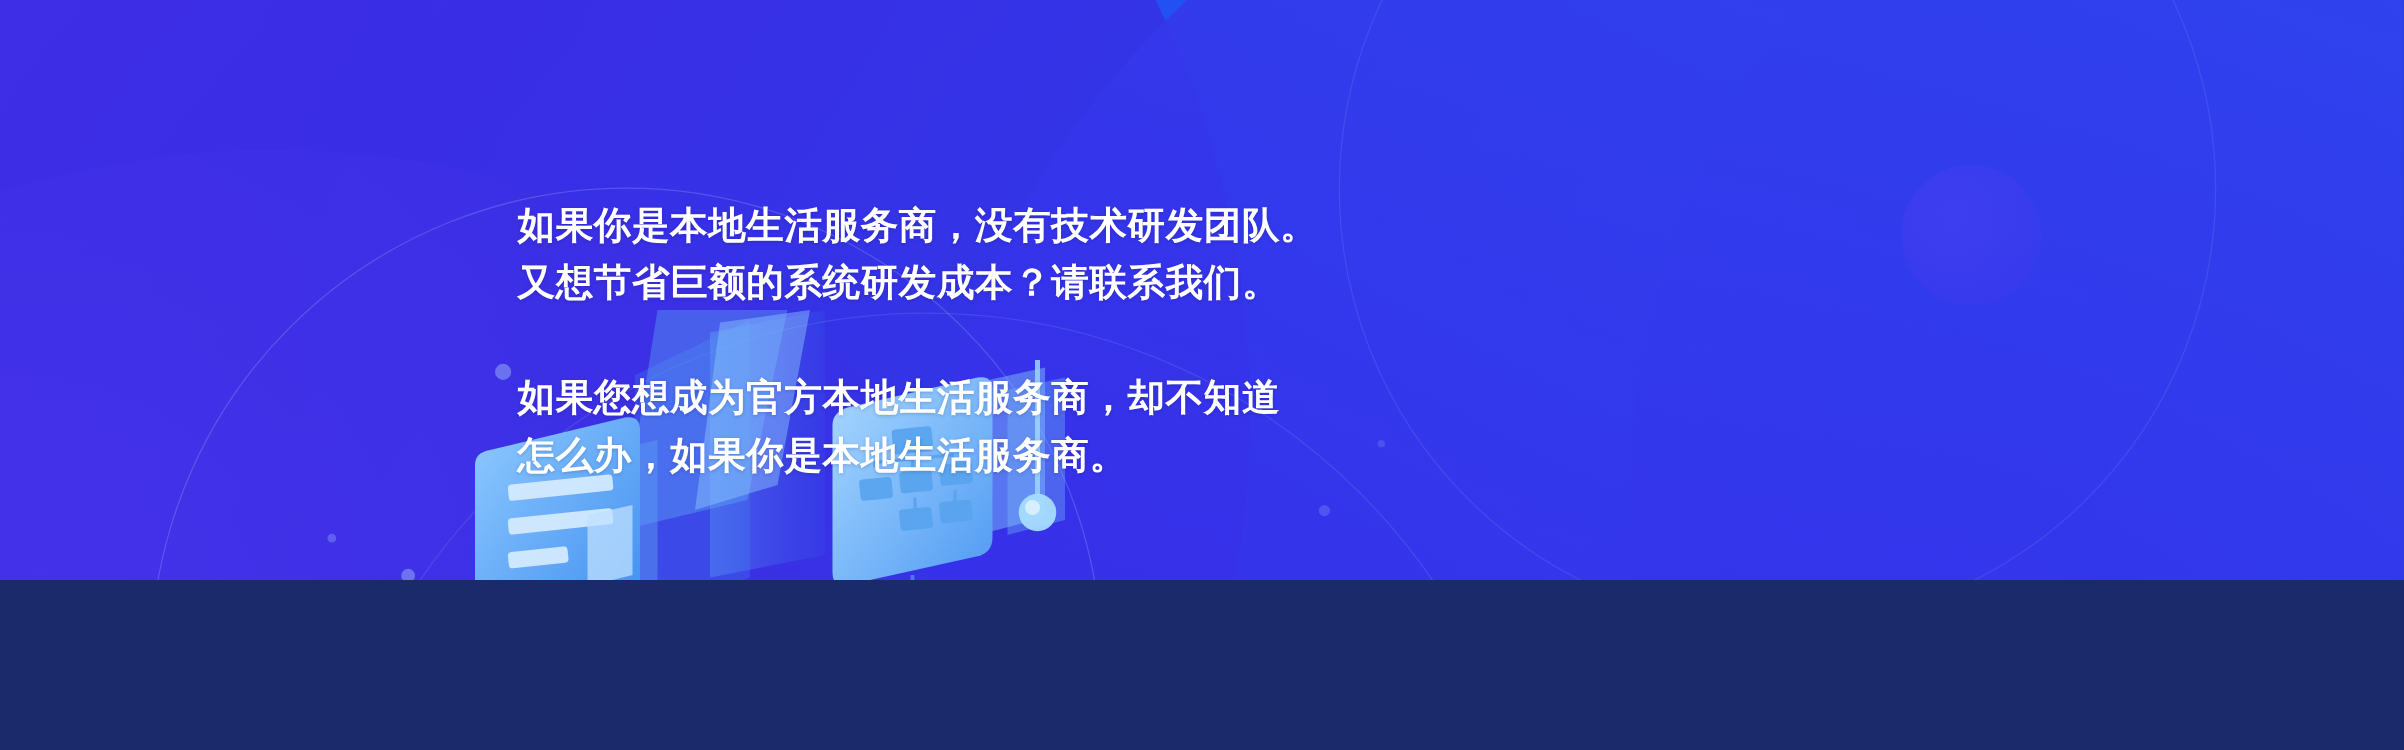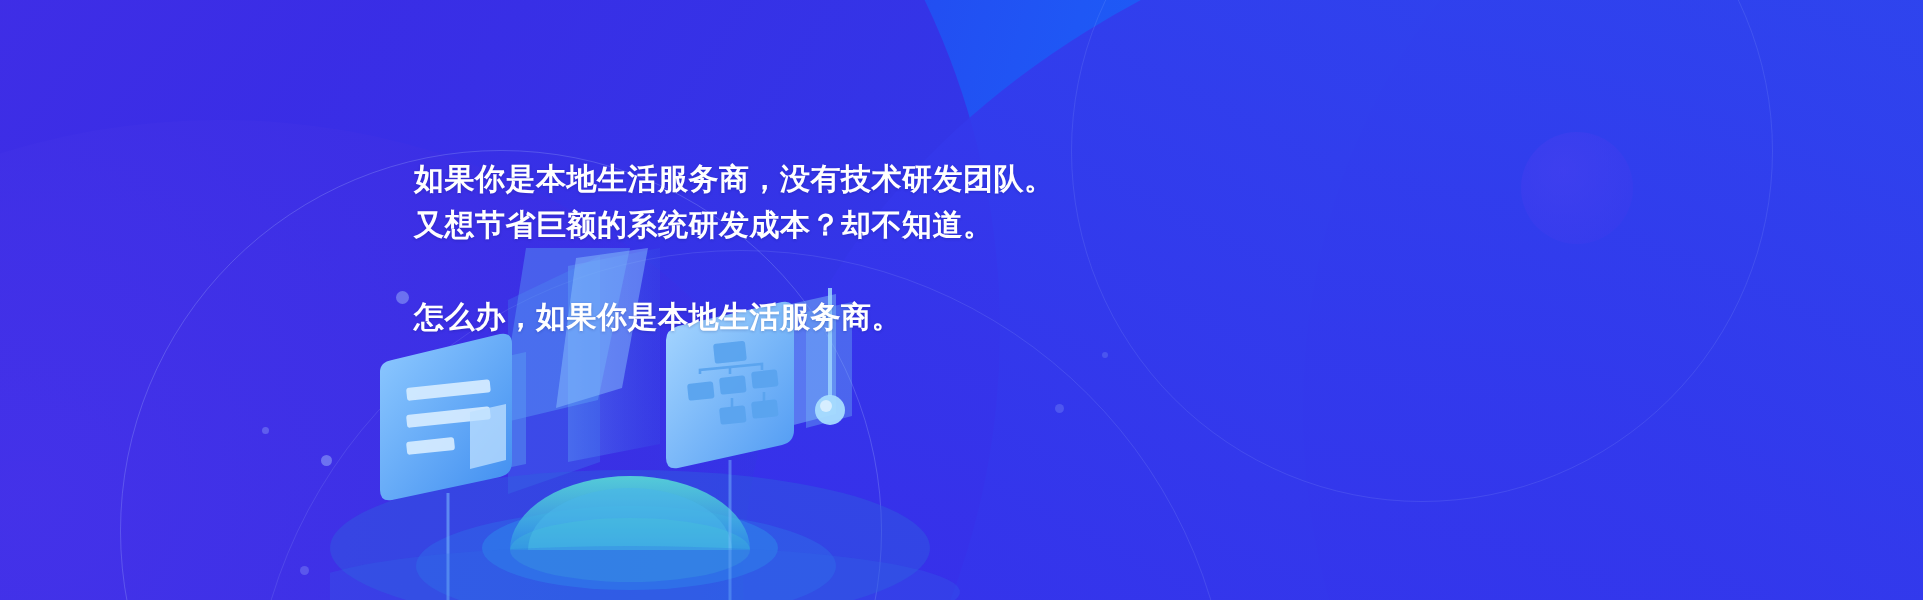--- a/index.html
+++ b/index.html
@@ -4,23 +4,23 @@
 <title>Banner</title>
 <style>
   html, body {
     margin: 0;
     padding: 0;
     background: #1b2a6b;
   }
   #banner {
     position: relative;
     width: 1923px;
-    height: 600px;
+    height: 464px;
     overflow: hidden;
-    font-family: Liberation Mono, monospace;
+    font-family: Liberation Sans, sans-serif;
     background: linear-gradient(105deg,
         #3a2fe0 0%,
         #3630e2 12%,
         #2f36e6 24%,
         #2547ef 38%,
         #1f57f5 52%,
         #1a62f8 66%,
         #1668f8 80%,
         #1470f7 100%);
   }
@@ -234,20 +234,21 @@
         <circle cx="496" cy="158" r="6" fill="#ffffff" opacity="0.55"></circle>
       </g>
 
       <ellipse cx="300" cy="344" rx="330" ry="46" fill="#2f6ce8" opacity="0.25"></ellipse>
     </svg>
   </div>
 
   <div class="copy">
     <div class="para">
       <span class="line">如果你是本地生活服务商，没有技术研发团队。</span>
-      <span class="line">又想节省巨额的系统研发成本？却不知道。</span>
+      <span class="line">又想节省巨额的系统研发成本？请联系我们。</span>
     </div>
     <div class="para">
+      <span class="line">如果您想成为官方本地生活服务商，却不知道</span>
       <span class="line">怎么办，如果你是本地生活服务商。</span>
     </div>
   </div>
 
 </div>
 
 </body></html>

